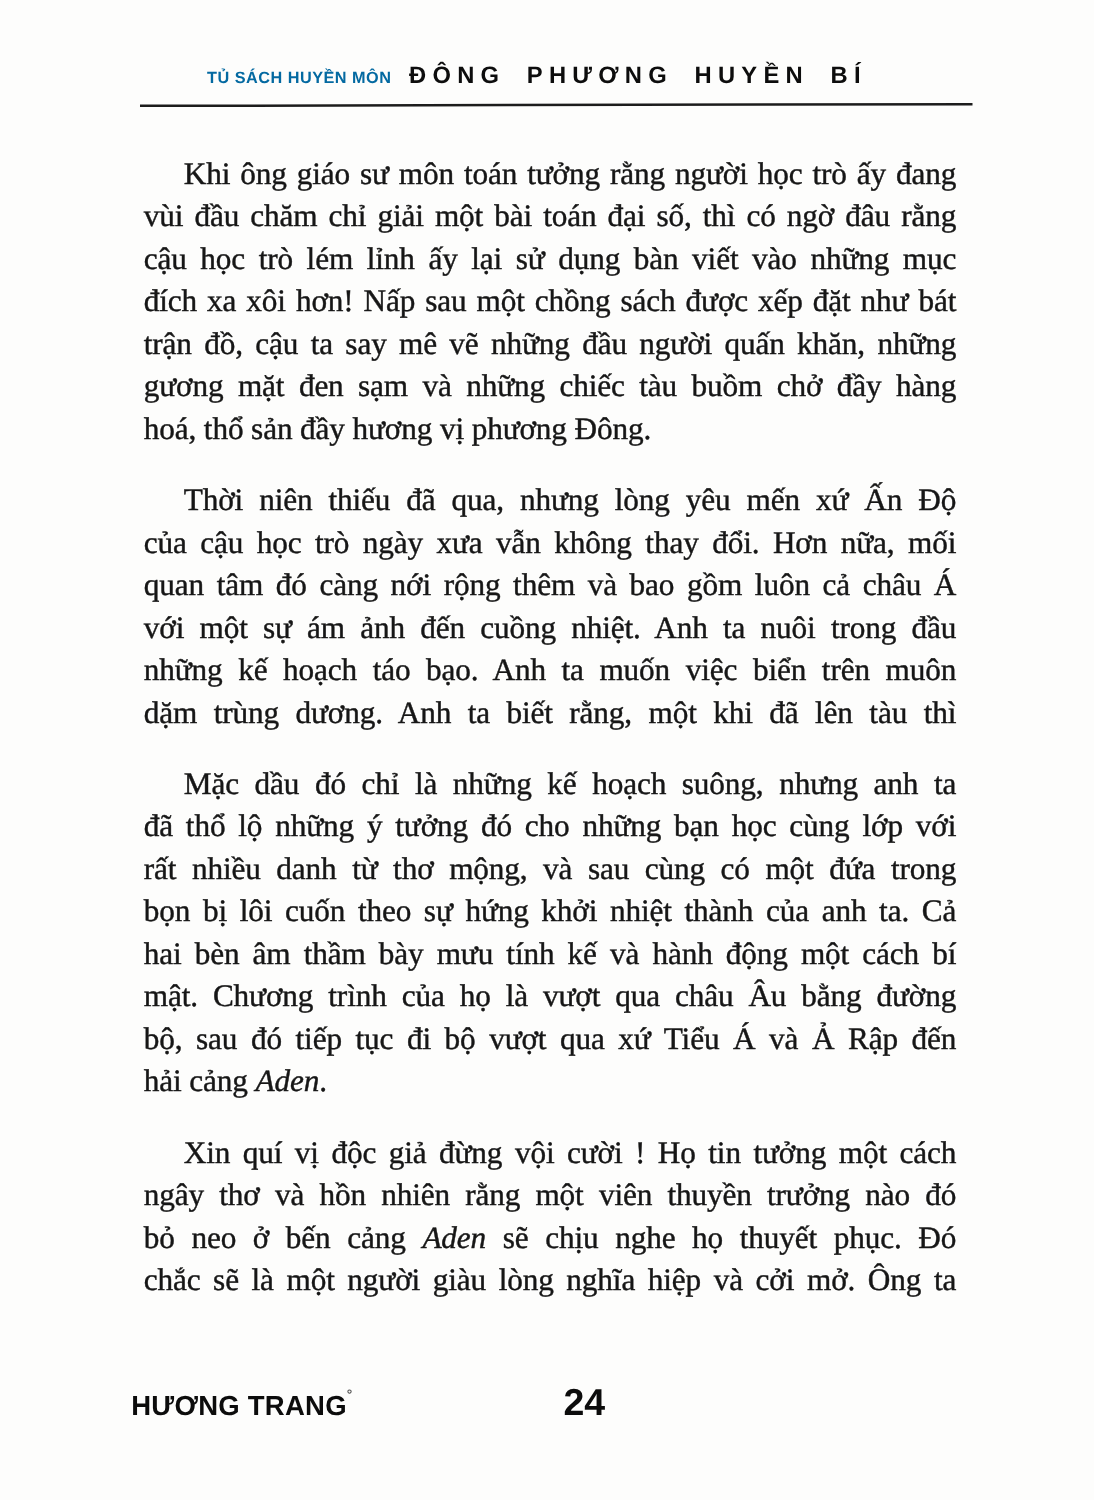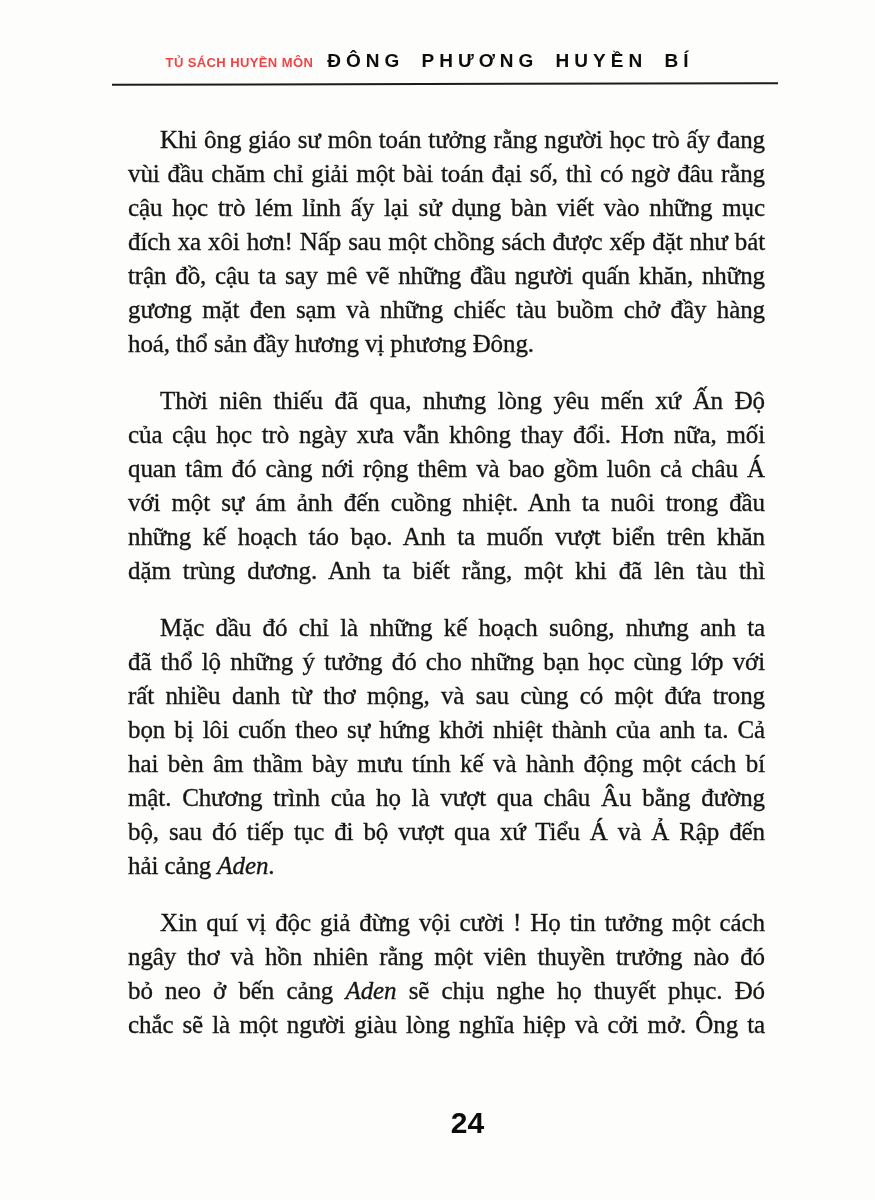--- a/index.html
+++ b/index.html
@@ -27,21 +27,21 @@
     align-items: baseline;
     gap: 14px;
     transform: translateX(-26px);
     white-space: nowrap;
   }
   .series {
     font-family: "Liberation Sans", sans-serif;
     font-size: 13px;
     font-weight: 600;
     letter-spacing: 0.4px;
-    color: #ef4444;
+    color: #0369a1;
     margin-left: 36px;
   }
   .title {
     font-family: "Liberation Sans", sans-serif;
     font-size: 19px;
     font-weight: 800;
     letter-spacing: 5px;
     word-spacing: 7px;
     color: #0d0d0d;
   }
@@ -58,21 +58,21 @@
   .bodytext {
     position: absolute;
     top: 123px;
     left: 115px;
     width: 650px;
     font-size: 25px;
     line-height: 34px;
     letter-spacing: -0.1px;
     -webkit-text-stroke: 0.35px #1a1a1a;
   }
-  .para { margin: 0 0 23px 13px; }
+  .para { margin: 0 0 23px 0; }
   .para:last-child { margin-bottom: 0; }
   .line {
     text-align: justify;
     text-align-last: justify;
     white-space: normal;
   }
   .line.nofill { text-align-last: left; }
   .line.first { padding-left: 32px; }
   .it { font-style: italic; }
   
@@ -133,21 +133,21 @@
         <div class="line"><span>đích xa xôi hơn! Nấp sau một chồng sách được xếp đặt như bát</span></div>
         <div class="line"><span>trận đồ, cậu ta say mê vẽ những đầu người quấn khăn, những</span></div>
         <div class="line"><span>gương mặt đen sạm và những chiếc tàu buồm chở đầy hàng</span></div>
         <div class="line nofill"><span>hoá, thổ sản đầy hương vị phương Đông.</span></div>
       </div>
       <div class="para">
         <div class="line first"><span>Thời niên thiếu đã qua, nhưng lòng yêu mến xứ Ấn Độ</span></div>
         <div class="line"><span>của cậu học trò ngày xưa vẫn không thay đổi. Hơn nữa, mối</span></div>
         <div class="line"><span>quan tâm đó càng nới rộng thêm và bao gồm luôn cả châu Á</span></div>
         <div class="line"><span>với một sự ám ảnh đến cuồng nhiệt. Anh ta nuôi trong đầu</span></div>
-        <div class="line"><span>những kế hoạch táo bạo. Anh ta muốn vượt biển trên khăn</span></div>
+        <div class="line"><span>những kế hoạch táo bạo. Anh ta muốn việc biển trên muôn</span></div>
         <div class="line"><span>dặm trùng dương. Anh ta biết rằng, một khi đã lên tàu thì</span></div>
       </div>
       <div class="para">
         <div class="line first"><span>Mặc dầu đó chỉ là những kế hoạch suông, nhưng anh ta</span></div>
         <div class="line"><span>đã thổ lộ những ý tưởng đó cho những bạn học cùng lớp với</span></div>
         <div class="line"><span>rất nhiều danh từ thơ mộng, và sau cùng có một đứa trong</span></div>
         <div class="line"><span>bọn bị lôi cuốn theo sự hứng khởi nhiệt thành của anh ta. Cả</span></div>
         <div class="line"><span>hai bèn âm thầm bày mưu tính kế và hành động một cách bí</span></div>
         <div class="line"><span>mật. Chương trình của họ là vượt qua châu Âu bằng đường</span></div>
         <div class="line"><span>bộ, sau đó tiếp tục đi bộ vượt qua xứ Tiểu Á và Ả Rập đến</span></div>
@@ -155,16 +155,17 @@
       </div>
       <div class="para">
         <div class="line first"><span>Xin quí vị độc giả đừng vội cười ! Họ tin tưởng một cách</span></div>
         <div class="line"><span>ngây thơ và hồn nhiên rằng một viên thuyền trưởng nào đó</span></div>
         <div class="line"><span>bỏ neo ở bến cảng </span><span class="it">Aden</span><span> sẽ chịu nghe họ thuyết phục. Đó</span></div>
         <div class="line"><span>chắc sẽ là một người giàu lòng nghĩa hiệp và cởi mở. Ông ta</span></div>
       </div>
     </main>
 
   <footer class="ftr">
+    <span class="pub"><span>HƯƠNG TRANG</span><span class="mark">°</span></span>
     <span class="pagenum">24</span>
   </footer>
 
 </div>
 
 </body></html>

